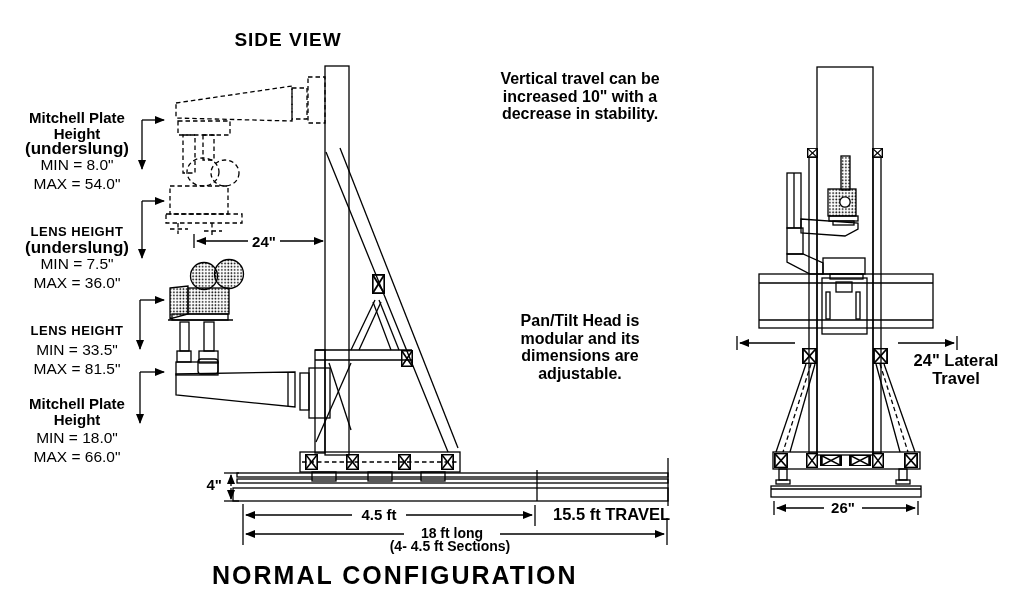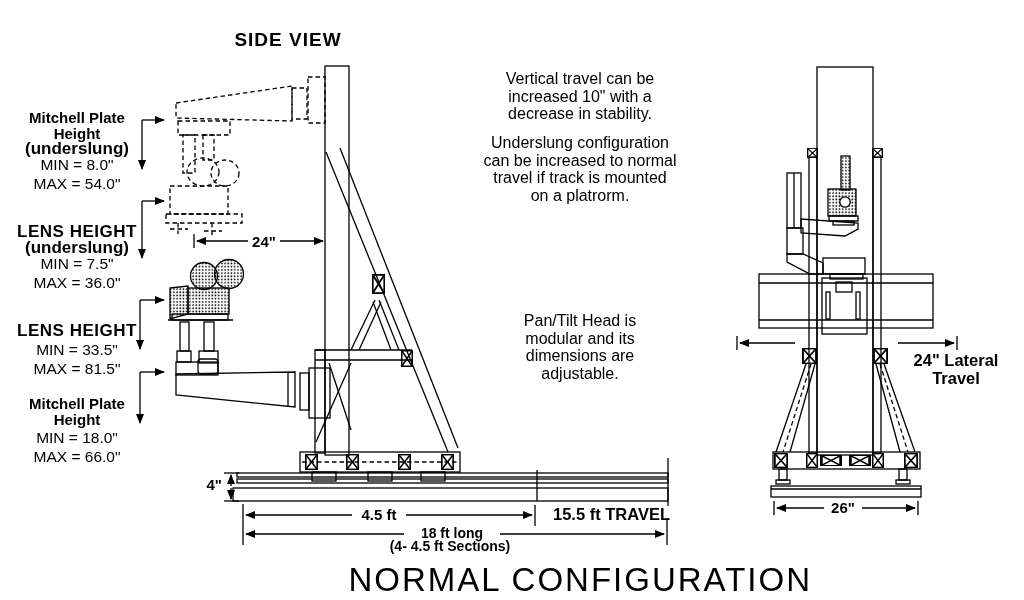--- a/index.html
+++ b/index.html
@@ -1,27 +1,27 @@
 <!DOCTYPE html>
 <html><head>
 <meta charset="utf-8">
 <style>
   html,body{margin:0;padding:0;background:#fff;}
   .page{position:relative;width:1024px;height:600px;background:#fff;overflow:hidden;
         font-family:"Liberation Sans",sans-serif;color:#000;}
   .view-title{position:absolute;font-weight:bold;font-size:19px;letter-spacing:1px;
               width:240px;text-align:center;white-space:nowrap;}
-  .footer-title{position:absolute;left:212px;top:561px;width:600px;text-align:right;
-                font-weight:normal;font-size:33px;letter-spacing:2px;white-space:nowrap;}
+  .footer-title{position:absolute;left:212px;top:561px;width:600px;text-align:left;
+                font-weight:bold;font-size:25px;letter-spacing:2px;white-space:nowrap;}
   .lbl{position:absolute;left:2px;width:150px;text-align:center;}
   .lbl .h{font-weight:bold;font-size:15px;line-height:16px;white-space:pre-line;margin-top:30px;}
-  .lbl .big{font-size:17px;line-height:18px;letter-spacing:.5px;}
+  .lbl .big{font-size:13px;line-height:18px;letter-spacing:.5px;}
   .lbl .s{font-weight:bold;font-size:17px;line-height:13px;}
   .lbl .mm{font-size:15.5px;line-height:17.5px;margin-top:1px;}
-  .note{position:absolute;left:440px;width:280px;text-align:center;font-weight:normal;
+  .note{position:absolute;left:440px;width:280px;text-align:center;font-weight:bold;
         font-size:16px;line-height:17.5px;white-space:pre-line;}
   .lat{position:absolute;left:895px;top:352px;width:122px;text-align:center;
        font-weight:bold;font-size:16.5px;line-height:17.5px;white-space:pre-line;}
   svg.art{position:absolute;left:0;top:0;}
   .dt{fill:#000;stroke:none;font-family:"Liberation Sans",sans-serif;font-weight:bold;font-size:15px;}
   .dt2{font-size:14px;}
   .dt3{font-size:16.5px;}
   .dsh{stroke-dasharray:4.5 3;}
 </style>
 </head>
@@ -52,24 +52,20 @@
   <div class="lbl" style="top:366px">
     <div class="h">Mitchell Plate
 Height</div>
     <div class="mm">MIN = 18.0"</div>
     <div class="mm">MAX = 66.0"</div>
   </div>
 
   <div class="note" style="top:70px">Vertical travel can be
 increased 10" with a
 decrease in stability.</div>
-  <div class="note" style="top:134px">Underslung configuration
-can be increased to normal
-travel if track is mounted
-on a platrorm.</div>
   <div class="note" style="top:312px">Pan/Tilt Head is
 modular and its
 dimensions are
 adjustable.</div>
 
   <div class="lat">24" Lateral
 Travel</div>
 
   <div class="footer-title">NORMAL CONFIGURATION</div>
 

